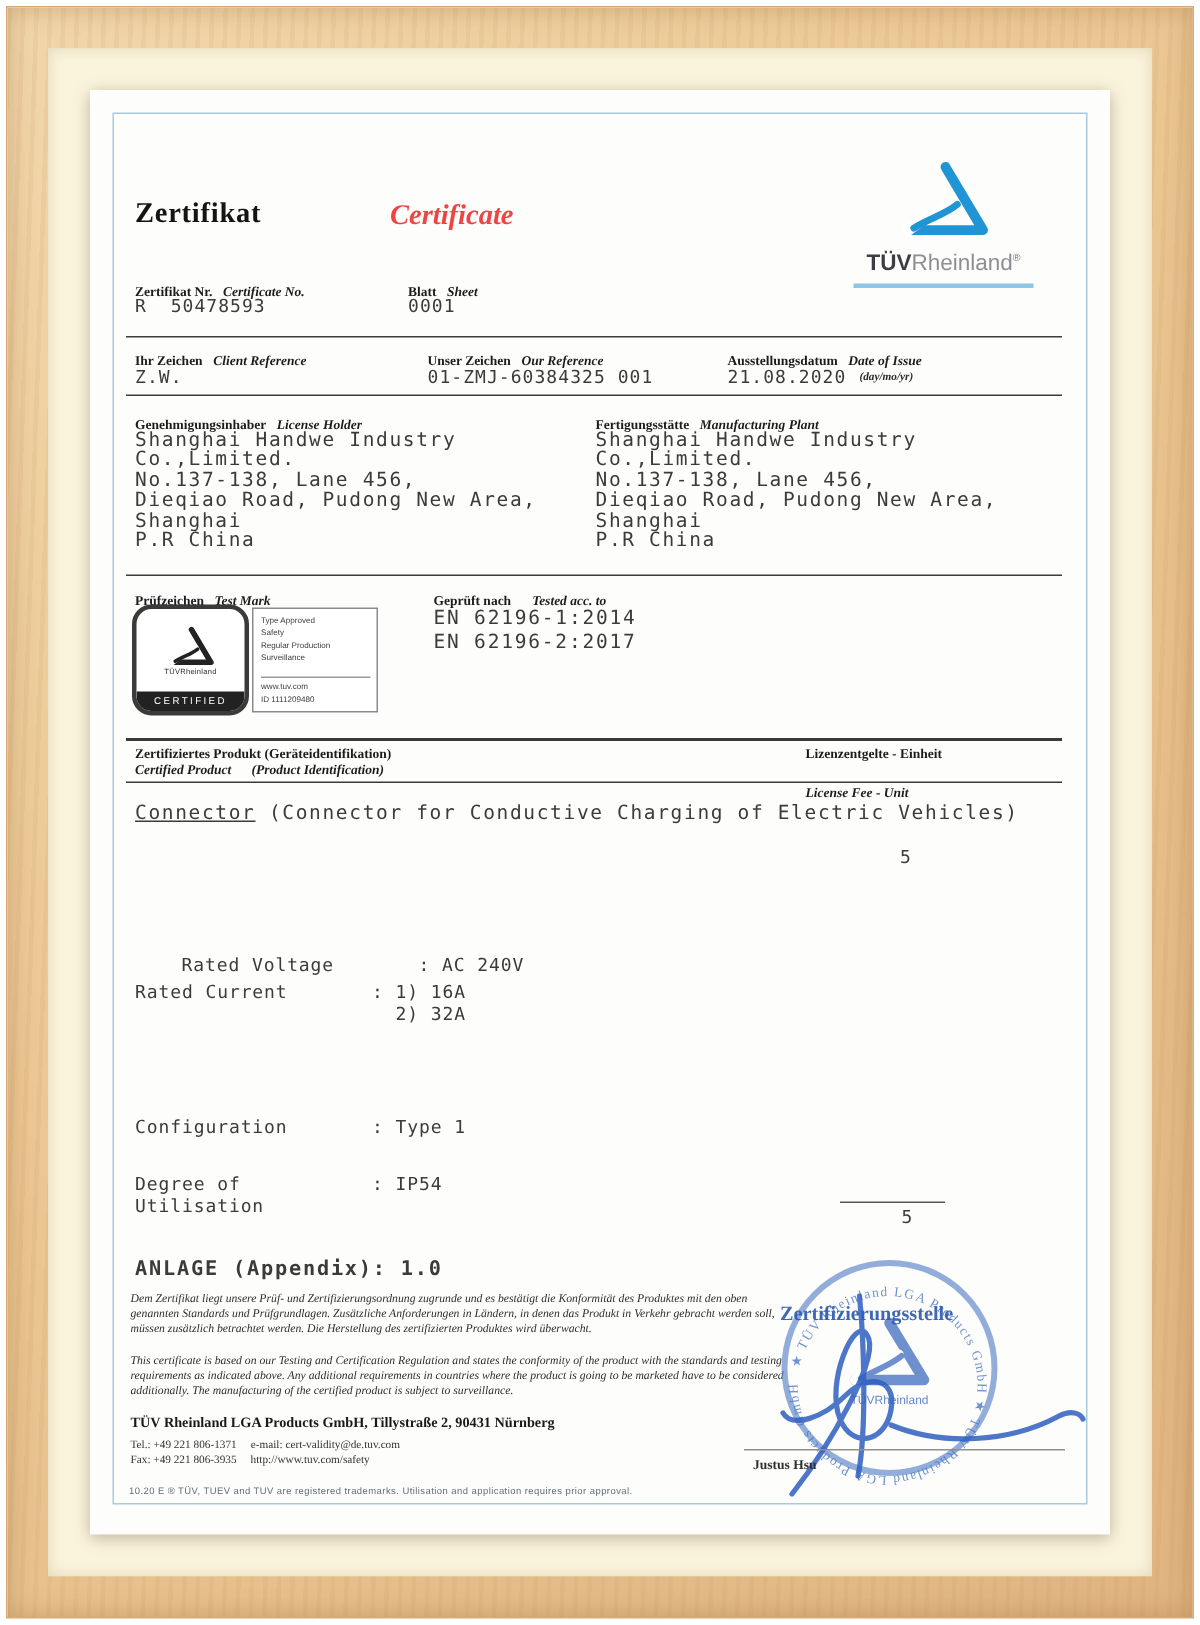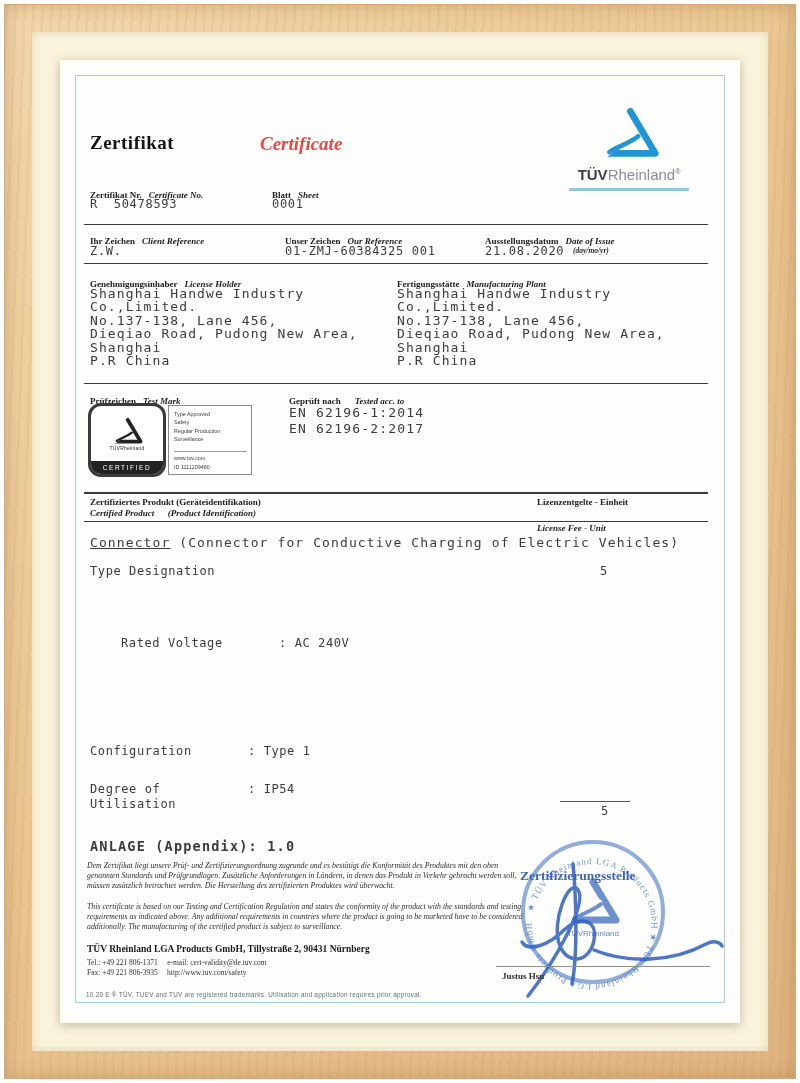--- a/index.html
+++ b/index.html
@@ -171,27 +171,31 @@
     <div class="abs lbl-de fee-head" style="left:477px; top:437px;">Lizenzentgelte - Einheit</div>
     <div class="abs lbl-en fee-head" style="left:477px; top:448px; margin-left:0;margin-top:15px;">License Fee - Unit</div>
 
     <div class="rule" style="top:461px;"></div>
 
     <div class="abs mono" style="left:30px; top:475px; font-size:13px; letter-spacing:1.1px;">
       <span class="name-underline">Connector</span><span> (Connector for Conductive Charging of Electric Vehicles)</span>
     </div>
 
     <div class="spec-row mono" style="top:504px;">
-      <span class="spec-label">Type Designation</span>
     </div>
     <div class="abs mono" style="left:540px; top:504px; font-size:12px;">5</div>
 
     <div class="spec-row mono" style="top:576px;margin-left:31px;">
       <span class="spec-label">Rated Voltage</span>
         <span class="pre">: AC 240V</span>
+    </div>
+    <div class="spec-row mono" style="top:594px;">
+      <span class="spec-label">Rated Current</span>
+        <span class="pre">: 1) 16A
+  2) 32A</span>
     </div>
     <div class="spec-row mono" style="top:684px;">
       <span class="spec-label">Configuration</span>
         <span class="pre">: Type 1</span>
     </div>
     <div class="spec-row mono" style="top:722px;">
       <span class="spec-label">Degree of Utilisation</span>
         <span class="pre">: IP54</span>
     </div>
 

